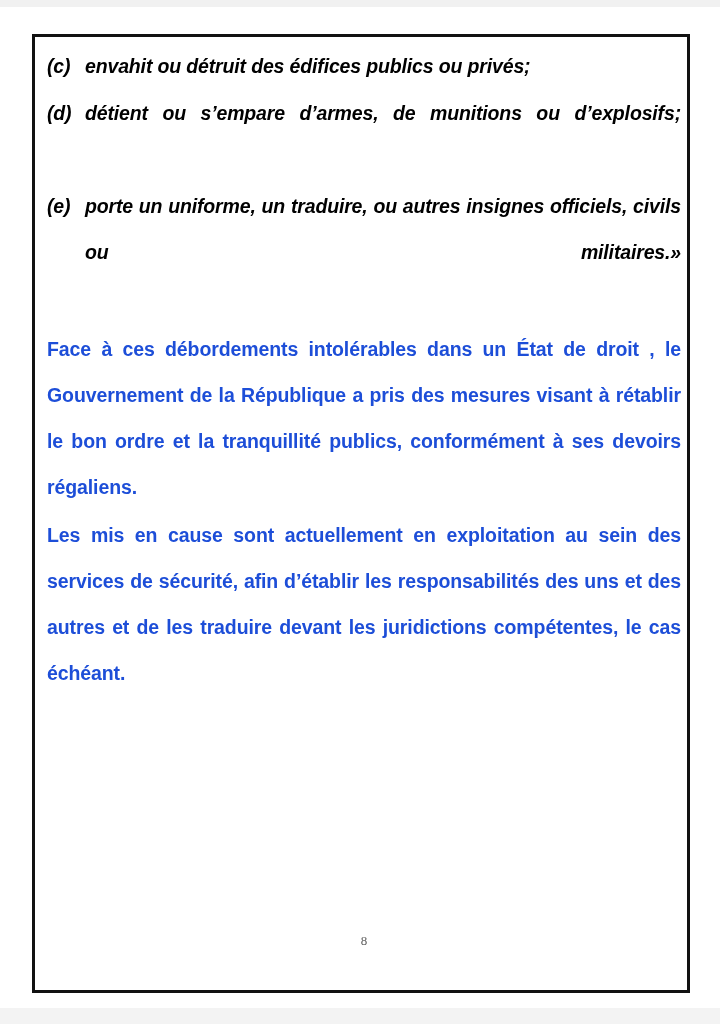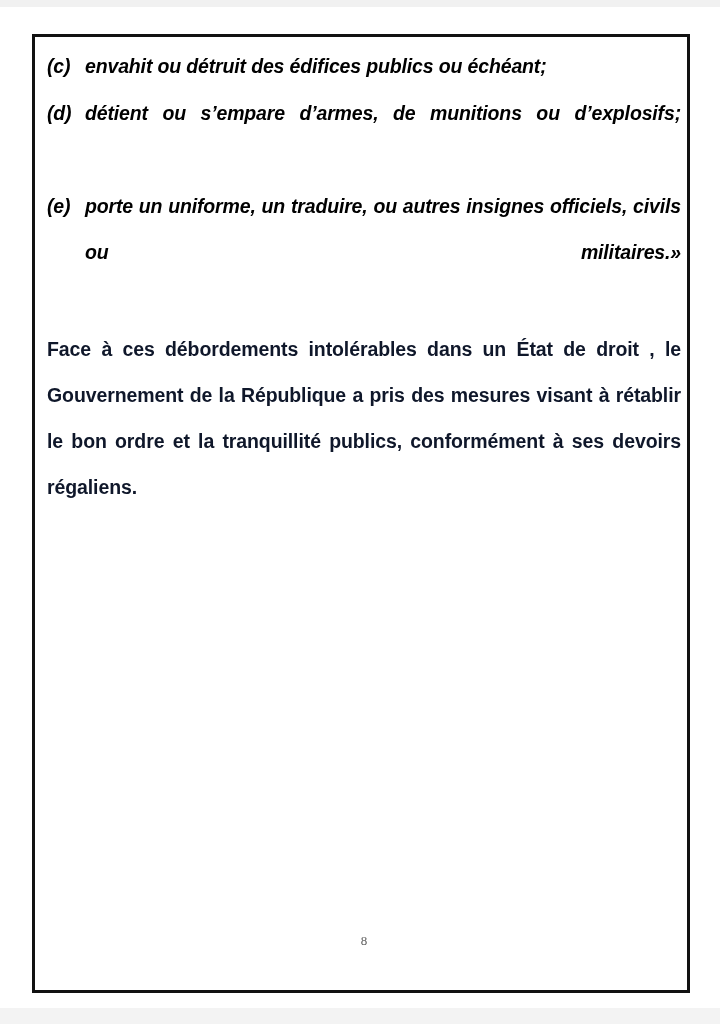--- a/index.html
+++ b/index.html
@@ -93,21 +93,21 @@
     display: inline-block;
     width: 100%;
   }
 
   
   .para {
     font-weight: bold;
     font-style: normal;
     font-size: 19.5px;
     line-height: 46px;
-    color: #0f172a;
+    color: #1d4ed8;
     text-align: justify;
     text-justify: inter-word;
     margin: 0 0 2px 0;
     letter-spacing: -0.1px;
     word-spacing: 0.2px;
   }
 
   
   .page-number {
     position: absolute;
@@ -131,38 +131,39 @@
 
 <div class="sheet">
 
   <div class="sheet-edge-top"></div>
 
   <div class="frame">
     <div class="content">
 
       <p class="clause">
         <span class="marker">(c)</span>
-        <span class="body">envahit ou détruit des édifices publics ou échéant;</span>
+        <span class="body">envahit ou détruit des édifices publics ou privés;</span>
       </p>
 
       <p class="clause two-line">
         <span class="marker">(d)</span>
         <span class="body">détient ou s’empare d’armes, de munitions ou d’explosifs;</span>
       </p>
 
       <p class="clause two-line">
         <span class="marker">(e)</span>
         <span class="body">porte un uniforme, un traduire, ou autres insignes officiels, civils ou militaires.»</span>
       </p>
 
       <div class="spacer-sm"></div>
 
       <p class="para">Face à ces débordements intolérables dans un État de droit , le Gouvernement de la République a pris des mesures visant à rétablir le bon ordre et la tranquillité publics, conformément à ses devoirs régaliens.</p>
 
 
+      <p class="para">Les mis en cause sont actuellement en exploitation au sein des services de sécurité, afin d’établir les responsabilités des uns et des autres et de les traduire devant les juridictions compétentes, le cas échéant.</p>
 
       <div class="page-number">8</div>
 
     </div>
   </div>
 
   <div class="sheet-edge-bottom"></div>
 </div>
 
 </body></html>

